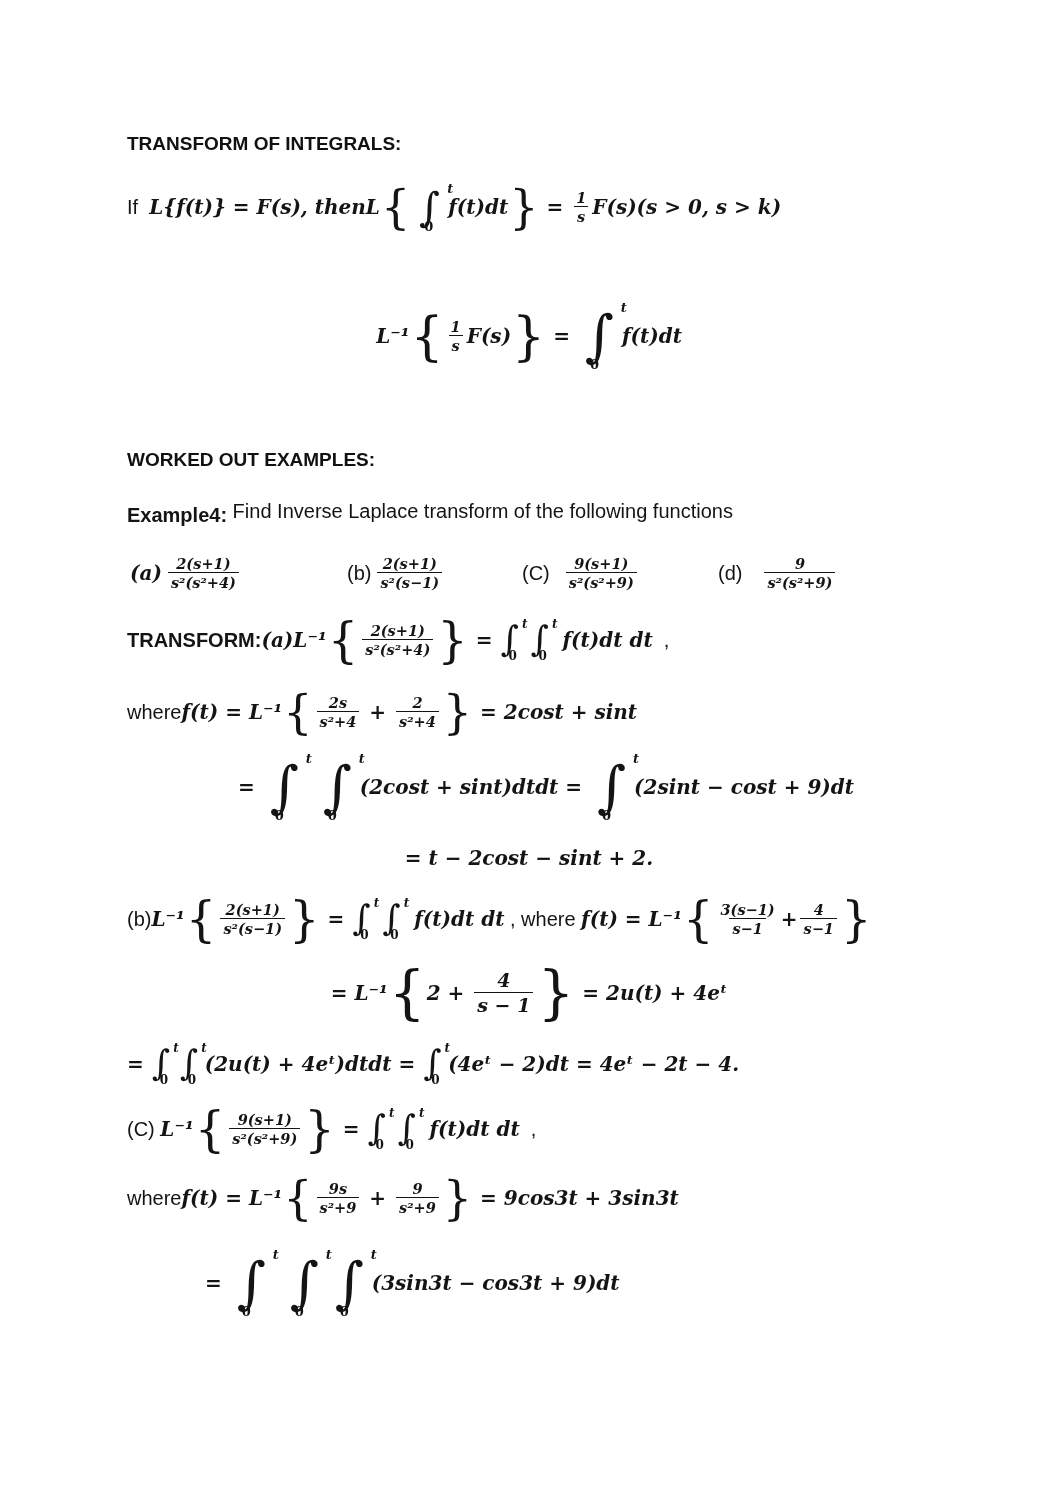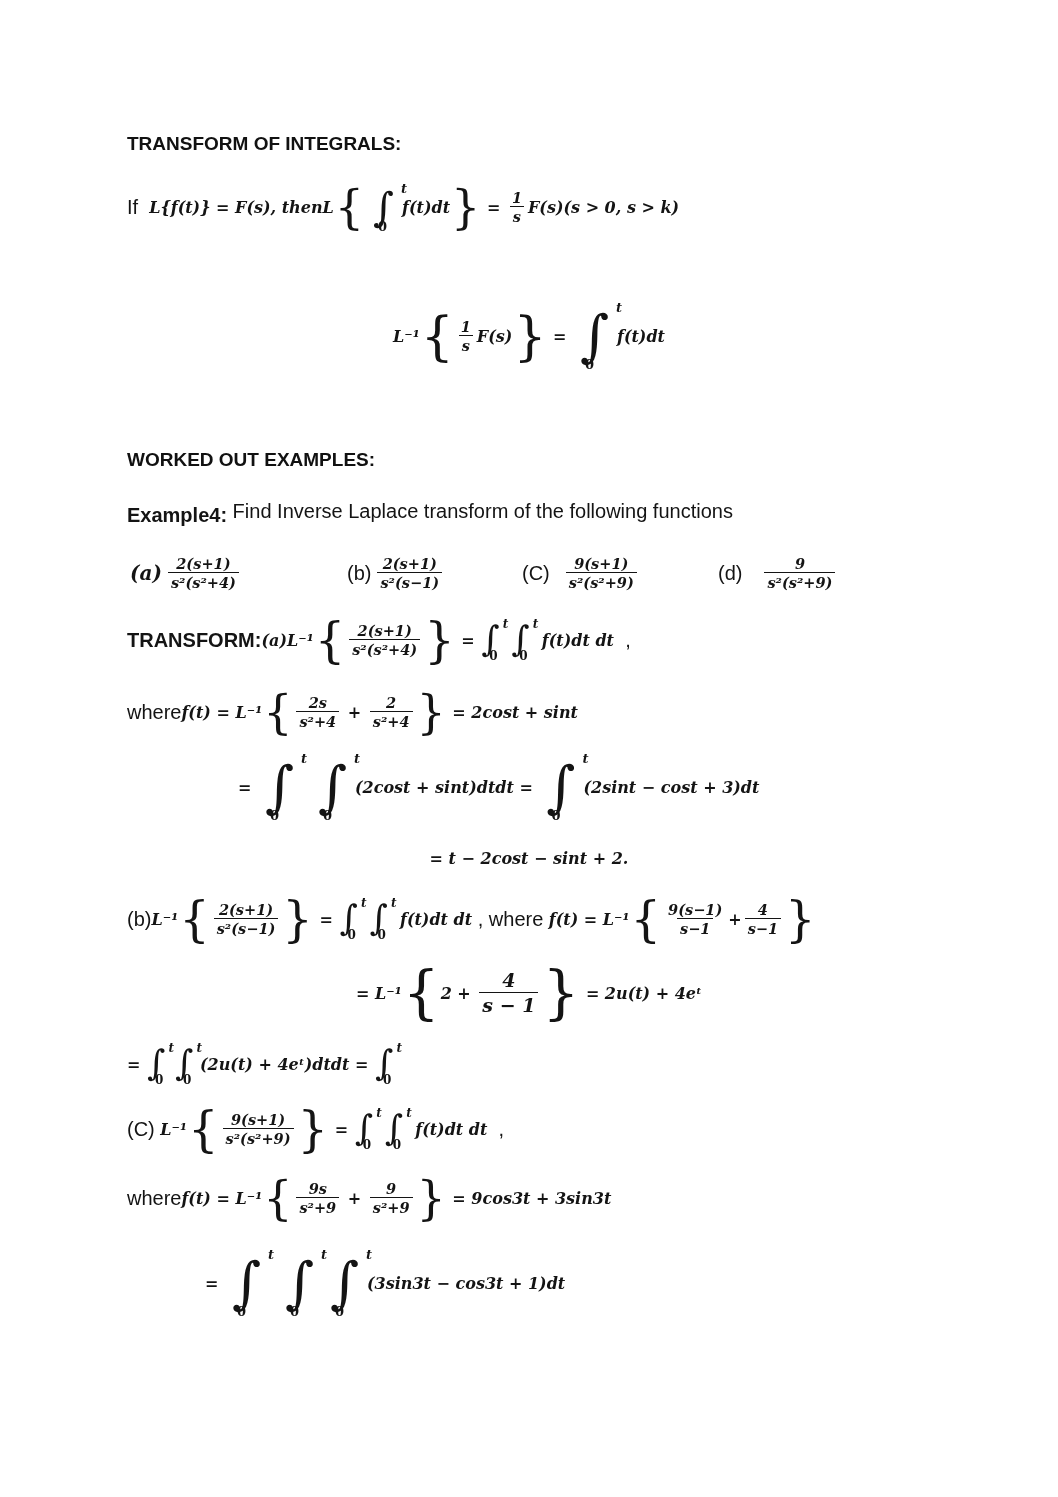--- a/index.html
+++ b/index.html
@@ -5,21 +5,21 @@
   html,body{margin:0;padding:0;background:#ffffff;}
   #page{position:relative;width:1058px;height:1497px;background:#fff;overflow:hidden;
         color:#141414;margin:0 auto;}
   .h{position:absolute;left:127px;margin:0;
      font-family:"Liberation Sans",sans-serif;font-weight:700;font-size:19px;color:#111;}
   .line{position:absolute;display:flex;align-items:center;}
   .line.centered{left:0;width:100%;justify-content:center;}
   .plain{font-family:"Liberation Sans",sans-serif;font-size:20px;color:#141414;white-space:pre;}
   .plain b{font-weight:700;margin-top:8px;}
   
-  .mi{font-family:"DejaVu Serif",serif;font-style:italic;font-weight:600;font-size:16px;white-space:pre;text-align:center;}
+  .mi{font-family:"DejaVu Serif",serif;font-style:italic;font-weight:600;font-size:20px;white-space:pre;text-align:center;}
   .rm{font-family:"Liberation Sans",sans-serif;font-style:normal;font-weight:400;font-size:20px;white-space:pre;}
   .bf{font-family:"Liberation Sans",sans-serif;font-style:normal;font-weight:700;font-size:20px;white-space:pre;}
   .frac{display:inline-flex;flex-direction:column;align-items:center;margin:0 3px;
         font-family:"DejaVu Serif",serif;font-style:italic;font-weight:600;}
   .frac .n{display:block;font-size:14.5px;line-height:1.2;padding:0 3px;}
   .frac .d{display:block;font-size:14.5px;line-height:1.2;padding:1px 3px 0;border-top:1.6px solid #141414;}
   .frac.fd .n,.frac.fd .d{font-size:19px;}
   .brace{display:inline-block;font-family:"DejaVu Serif",serif;font-style:normal;font-weight:400;
          line-height:1;margin:0 1px;}
   .bigint{position:relative;display:inline-flex;align-items:center;justify-content:center;}
@@ -173,21 +173,21 @@
         <span class="g" style="font-size: 56px;">∫</span>
         <span class="lt">t</span>
         <span class="lb">0</span>
       </span>
       <span class="mi">(2cost + sint)dtdt = </span>
       <span class="bigint" style="height: 66px; width: 45px;">
         <span class="g" style="font-size: 56px;">∫</span>
         <span class="lt">t</span>
         <span class="lb">0</span>
       </span>
-      <span class="mi">(2sint − cost + 3)dt</span>
+      <span class="mi">(2sint − cost + 9)dt</span>
     </div>
 
   <div class="line centered" style="top:843px;height:30px">
       <span class="mi">= t − 2cost − sint + 2.</span>
     </div>
 
   <div class="line" style="top:887px;left:127px;height:64px">
       <span class="rm">(b)</span>
       <span class="mi">L⁻¹</span>
       <span class="brace" style="font-size: 48px;">{</span>
@@ -206,21 +206,21 @@
       <span class="inlint">
         <span class="g">∫</span>
         <span class="lt">t</span>
         <span class="lb">0</span>
       </span>
       <span class="mi"> f(t)dt dt</span>
       <span class="rm"> , where </span>
       <span class="mi">f(t) = L⁻¹</span>
       <span class="brace" style="font-size: 48px;">{</span>
       <span class="frac">
-        <span class="n">9(s−1)</span>
+        <span class="n">3(s−1)</span>
         <span class="d">s−1</span>
       </span>
       <span class="mi">+</span>
       <span class="frac">
         <span class="n">4</span>
         <span class="d">s−1</span>
       </span>
       <span class="brace" style="font-size: 48px;">}</span>
     </div>
 
@@ -248,20 +248,21 @@
         <span class="g">∫</span>
         <span class="lt">t</span>
         <span class="lb">0</span>
       </span>
       <span class="mi">(2u(t) + 4eᵗ)dtdt = </span>
       <span class="inlint">
         <span class="g">∫</span>
         <span class="lt">t</span>
         <span class="lb">0</span>
       </span>
+      <span class="mi">(4eᵗ − 2)dt = 4eᵗ − 2t − 4.</span>
     </div>
 
   <div class="line" style="top:1097px;left:127px;height:64px">
       <span class="rm">(C) </span>
       <span class="mi">L⁻¹</span>
       <span class="brace" style="font-size: 48px;">{</span>
       <span class="frac">
         <span class="n">9(s+1)</span>
         <span class="d">s²(s²+9)</span>
       </span>
@@ -310,15 +311,15 @@
       <span class="bigint" style="height: 66px; width: 45px;">
         <span class="g" style="font-size: 56px;">∫</span>
         <span class="lt">t</span>
         <span class="lb">0</span>
       </span>
       <span class="bigint" style="height: 66px; width: 45px;">
         <span class="g" style="font-size: 56px;">∫</span>
         <span class="lt">t</span>
         <span class="lb">0</span>
       </span>
-      <span class="mi">(3sin3t − cos3t + 1)dt</span>
+      <span class="mi">(3sin3t − cos3t + 9)dt</span>
     </div>
 </div>
 
 </body></html>

